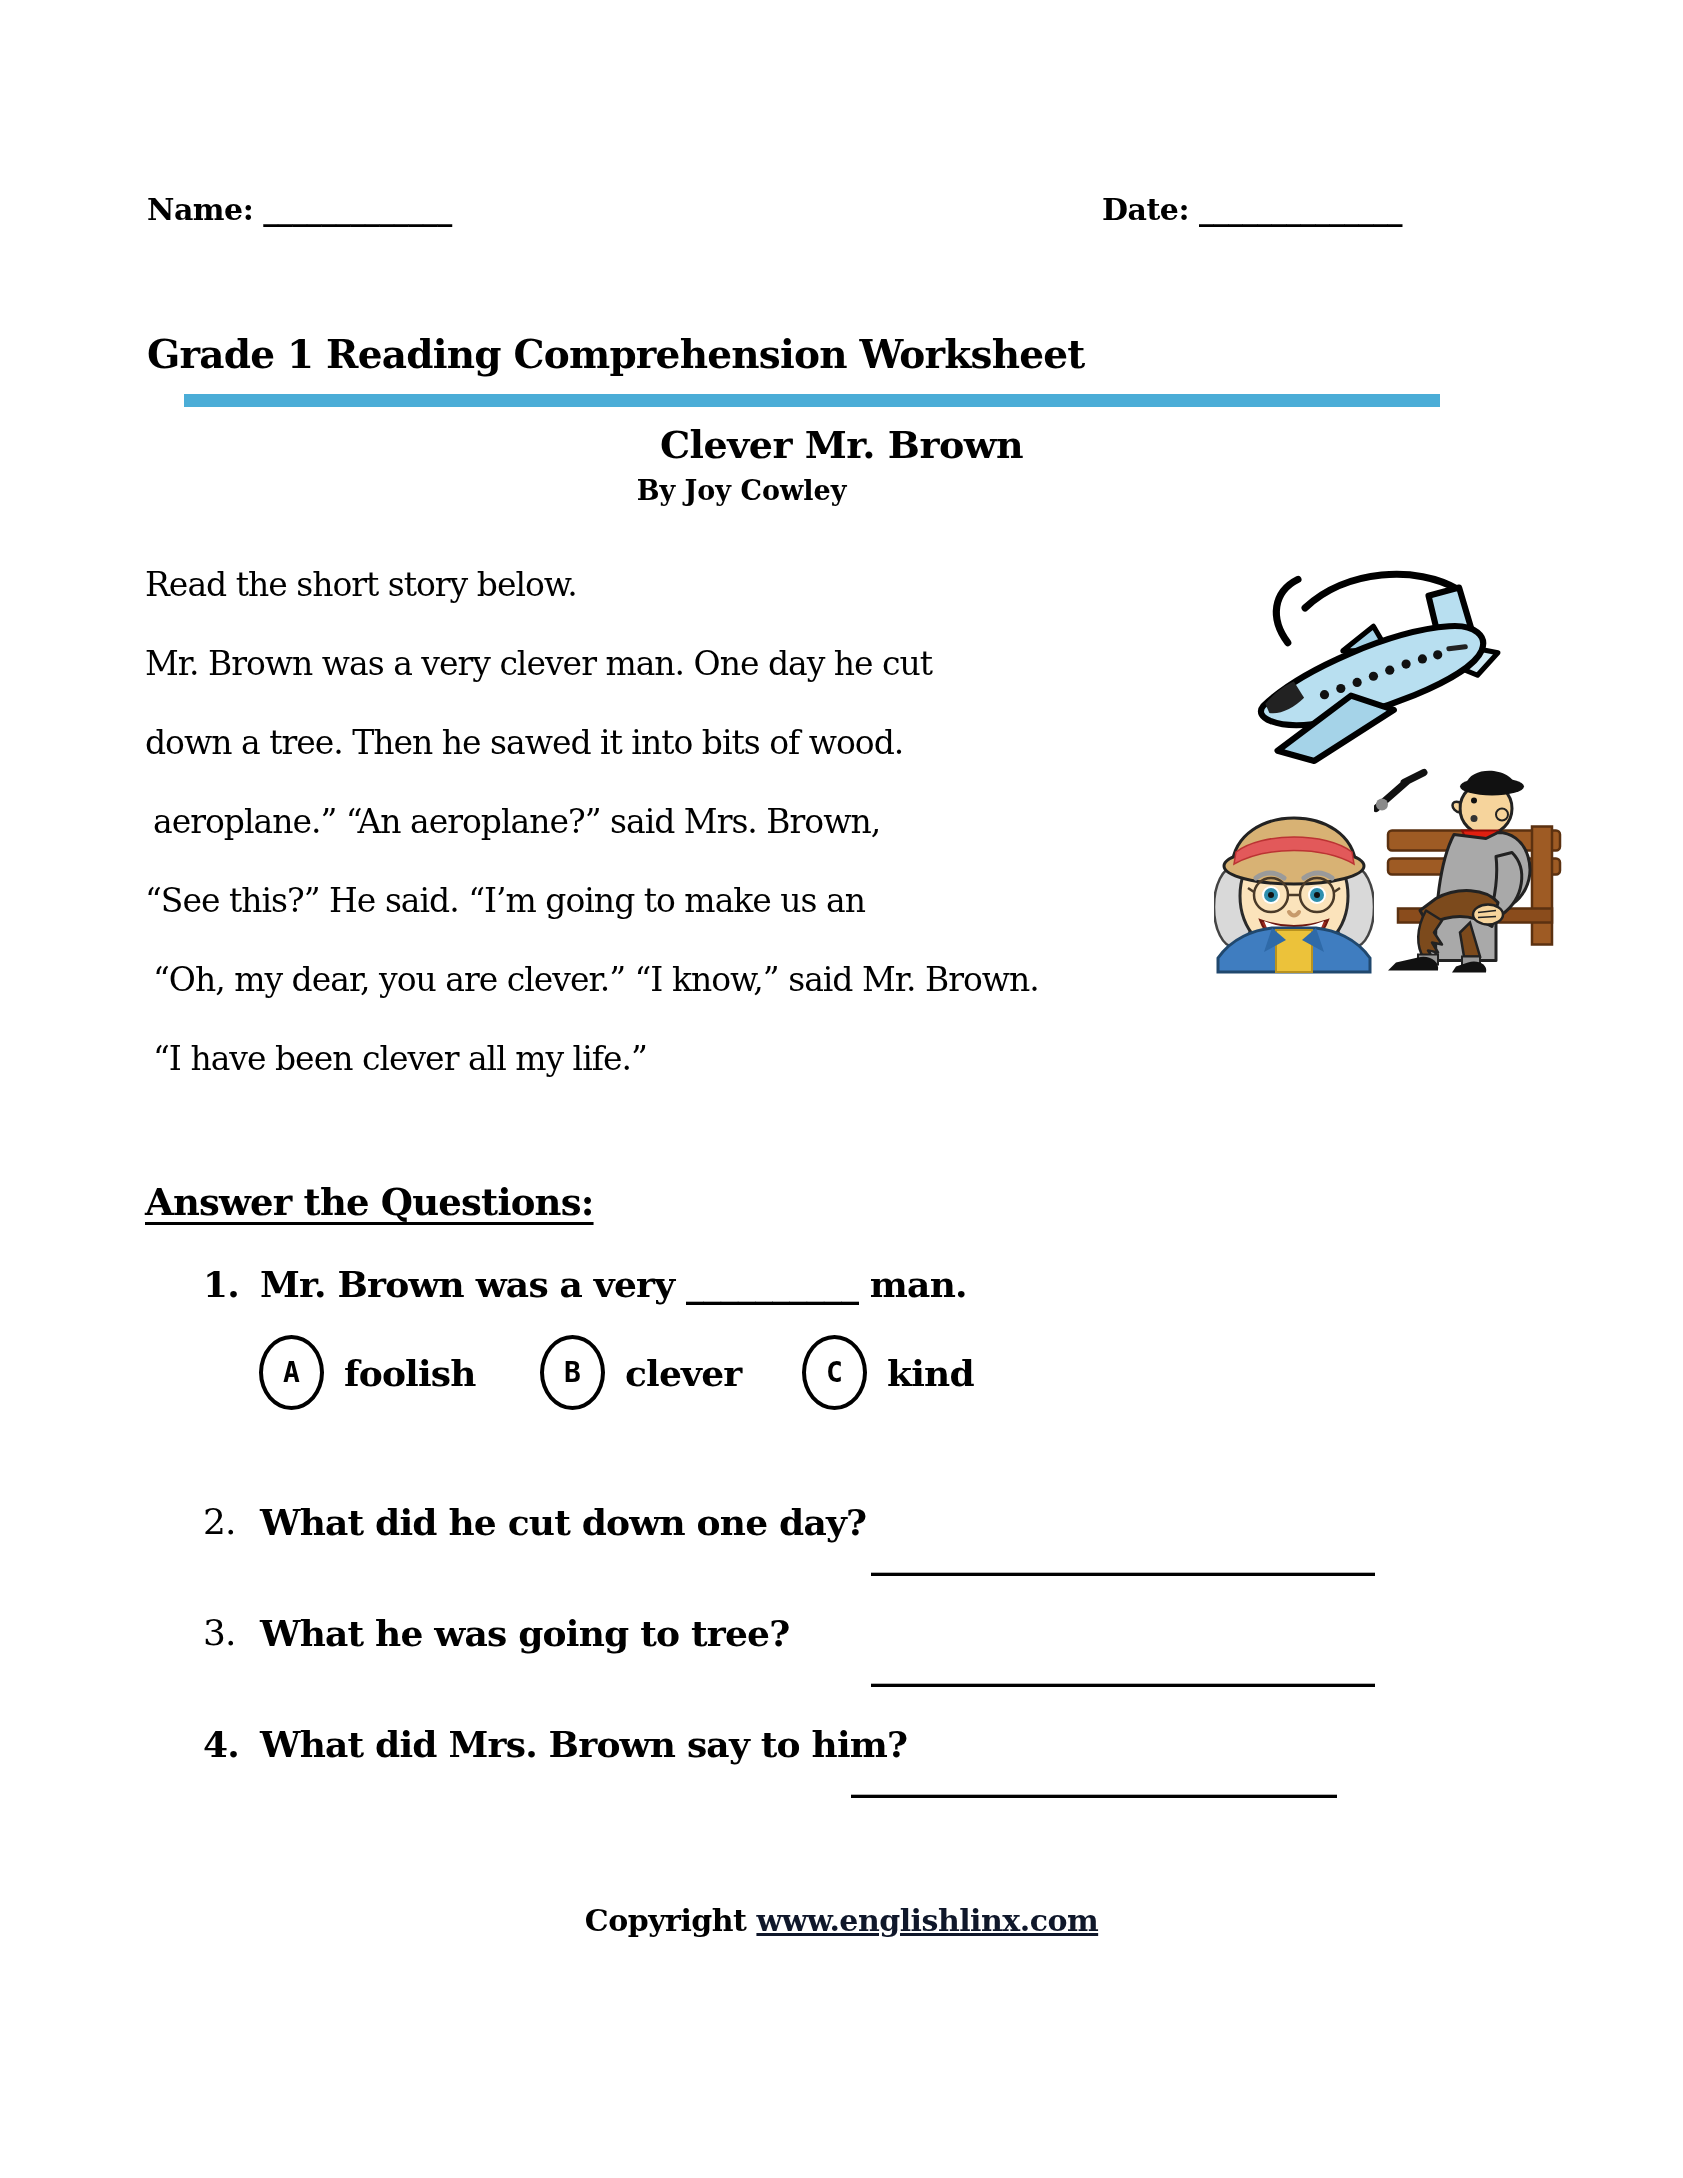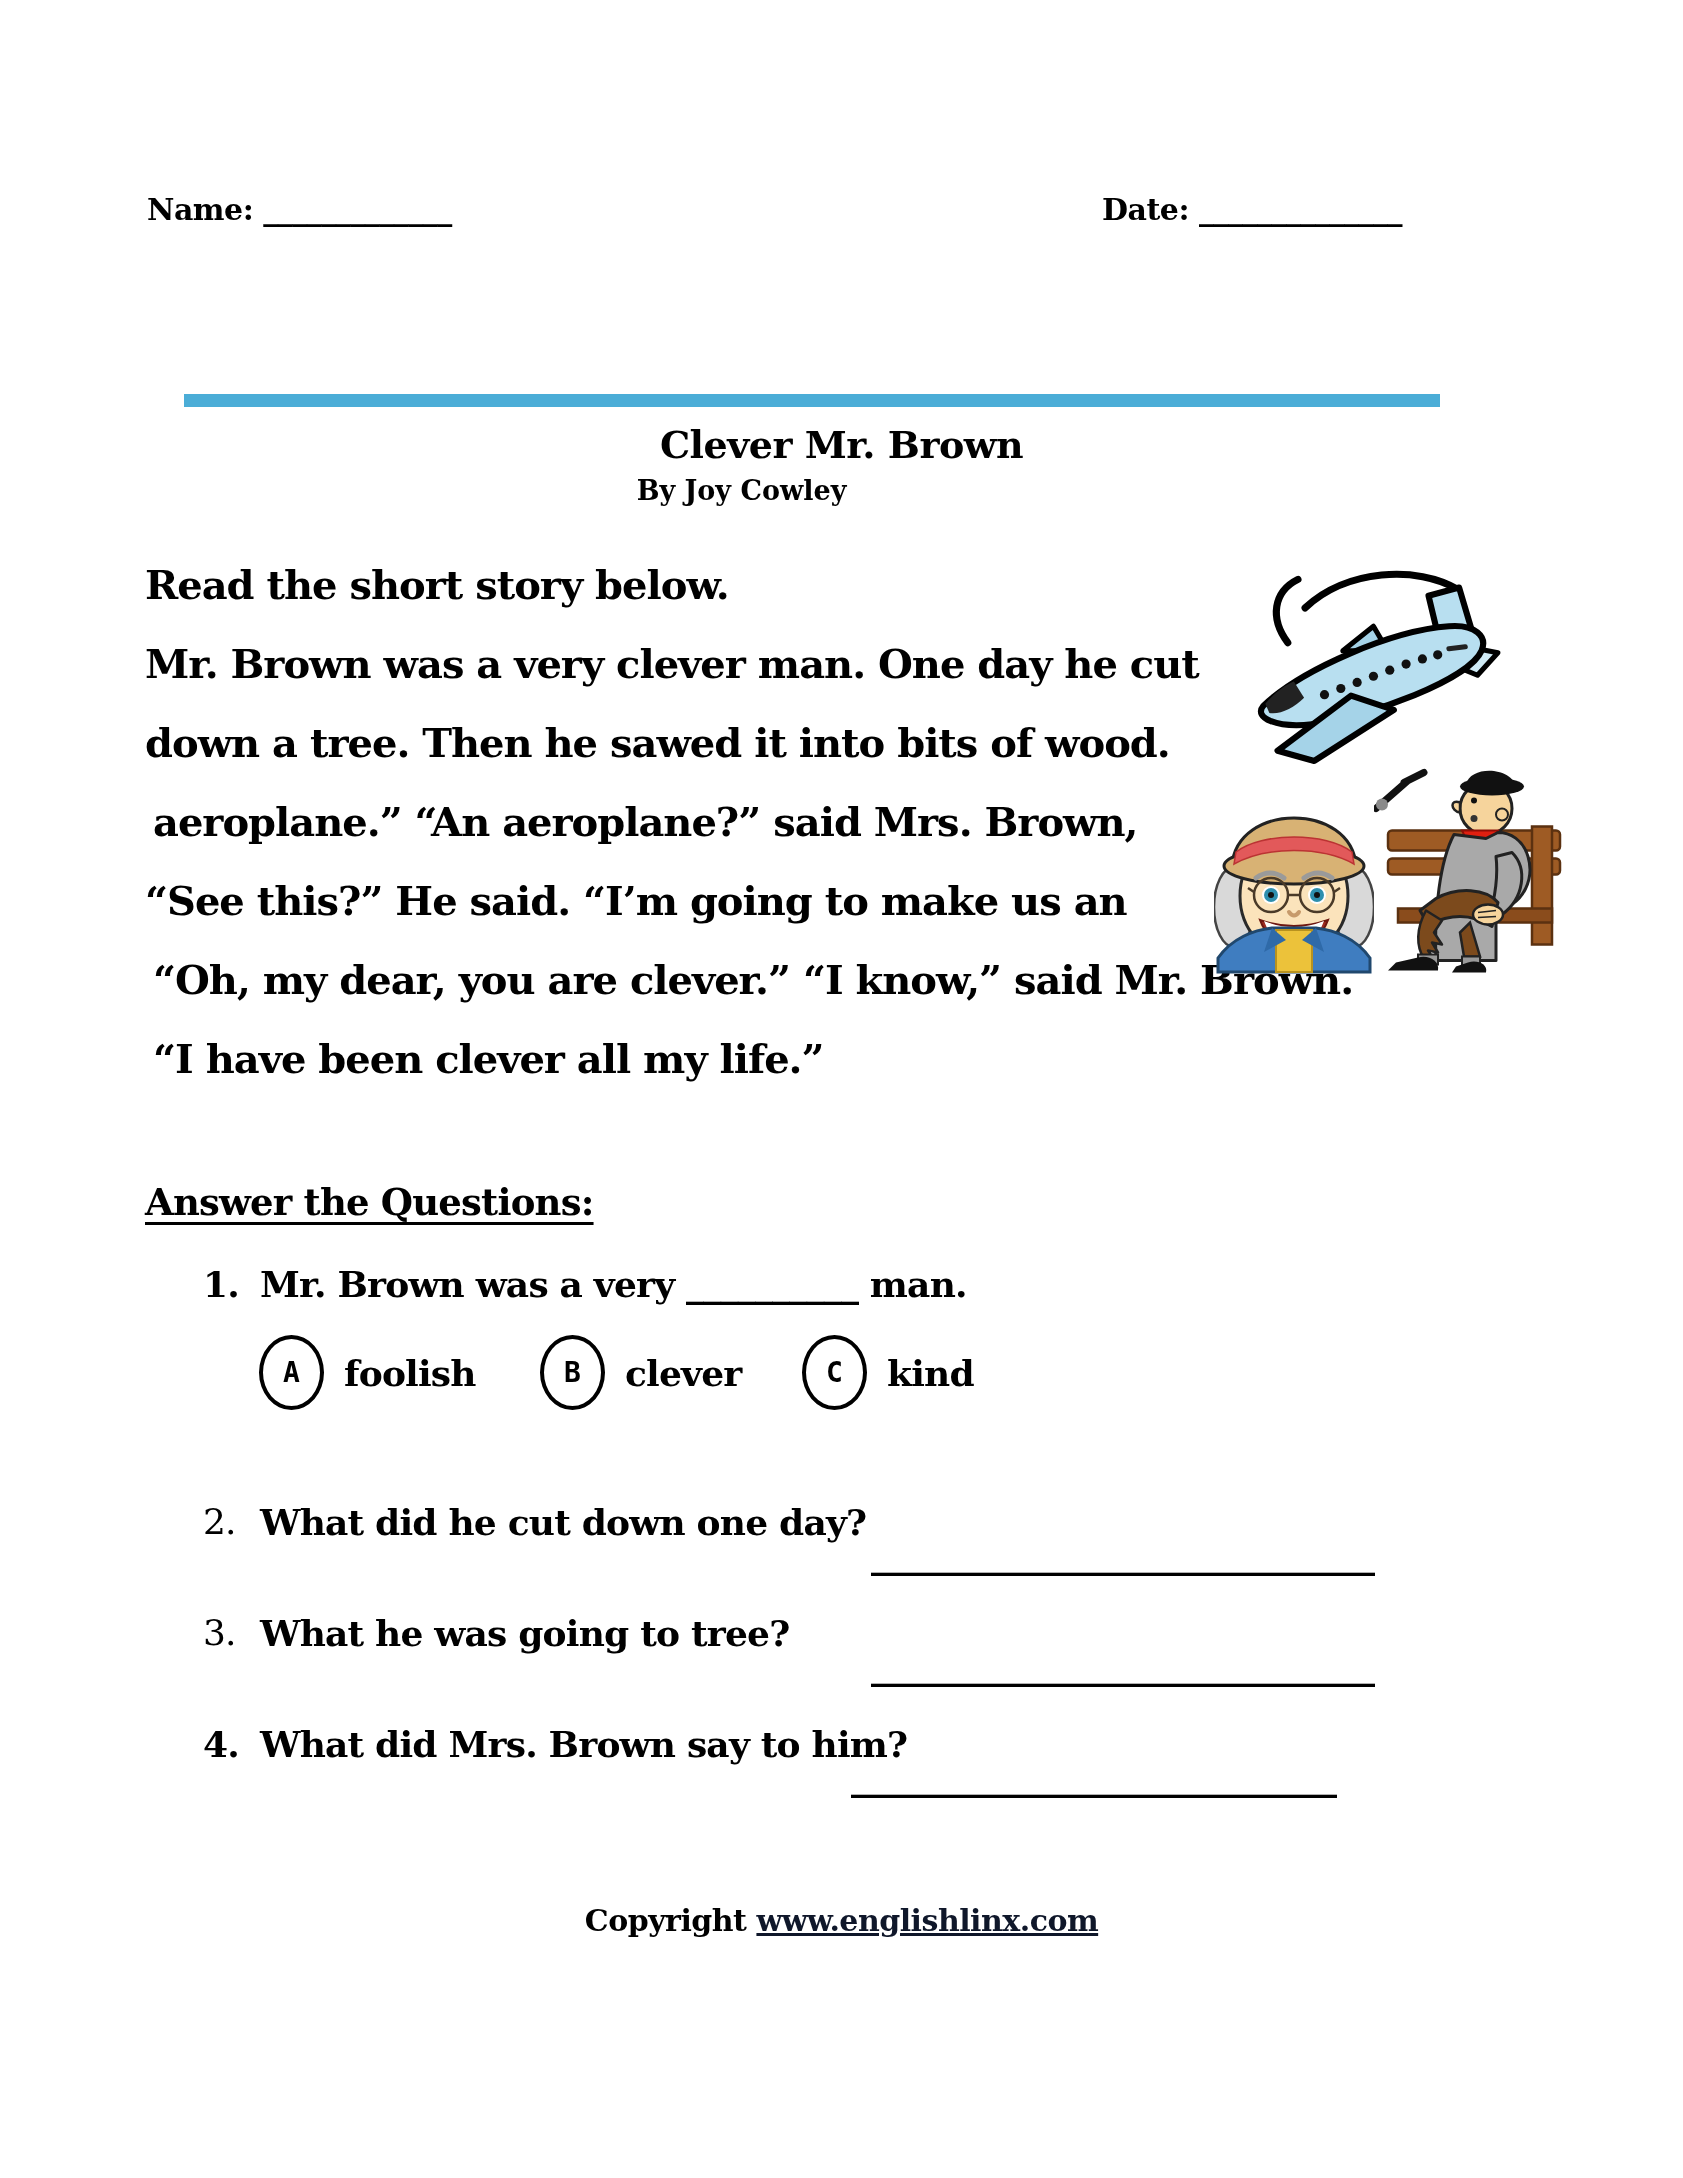--- a/index.html
+++ b/index.html
@@ -14,21 +14,21 @@
   .hdr-name { left:147px; }
   .hdr-date { left:1102px; }
 
   
   .ws-title { left:147px; top:331px; font-size:39px; font-weight:bold; letter-spacing:-0.8px; white-space:nowrap; }
   .rule { left:184px; top:394px; width:1256px; height:13px; background:#4badd7; }
   .story-title { left:0; top:422px; width:1683px; text-align:center; font-size:38px; font-weight:bold; letter-spacing:-0.5px; }
   .story-author { left:0; top:475px; width:1483px; text-align:center; font-size:27px; font-weight:bold; }
 
   
-  .story { left:145px; top:545px; font-size:40px; font-weight:bold; letter-spacing:-1px; line-height:79px; white-space:nowrap; }
+  .story { left:145px; top:545px; font-size:33px; font-weight:normal; letter-spacing:-1px; line-height:79px; white-space:nowrap; }
   .story .line { height:79px; }
   .story .indent { padding-left:8px; }
 
   
   .answer-heading { left:145px; top:1180px; font-size:37px; font-weight:bold; letter-spacing:-0.8px;
     text-decoration:underline; text-decoration-thickness:3px; text-underline-offset:7px; }
   .q-row { display:flex; font-size:36px; font-weight:bold; letter-spacing:-0.8px; white-space:nowrap; }
   .q-num { width:57px; flex:0 0 57px; }
   .q-num.normal { font-weight:normal; }
   .q1 { left:203px; top:1263px; }
@@ -67,20 +67,21 @@
 
   <div class="abs hdr hdr-name">
     <span>Name:</span>
     <span>_____________</span>
   </div>
   <div class="abs hdr hdr-date">
     <span>Date:</span>
     <span>______________</span>
   </div>
 
+  <div class="abs ws-title">Grade 1 Reading Comprehension Worksheet</div>
   <div class="abs rule"></div>
   <div class="abs story-title">Clever Mr. Brown</div>
   <div class="abs story-author">By Joy Cowley</div>
 
   <div class="abs story">
     <div class="line">Read the short story below.</div>
     <div class="line">Mr. Brown was a very clever man. One day he cut</div>
     <div class="line">down a tree. Then he sawed it into bits of wood.</div>
     <div class="line indent">aeroplane.” “An aeroplane?” said Mrs. Brown,</div>
     <div class="line">“See this?” He said. “I’m going to make us an</div>

